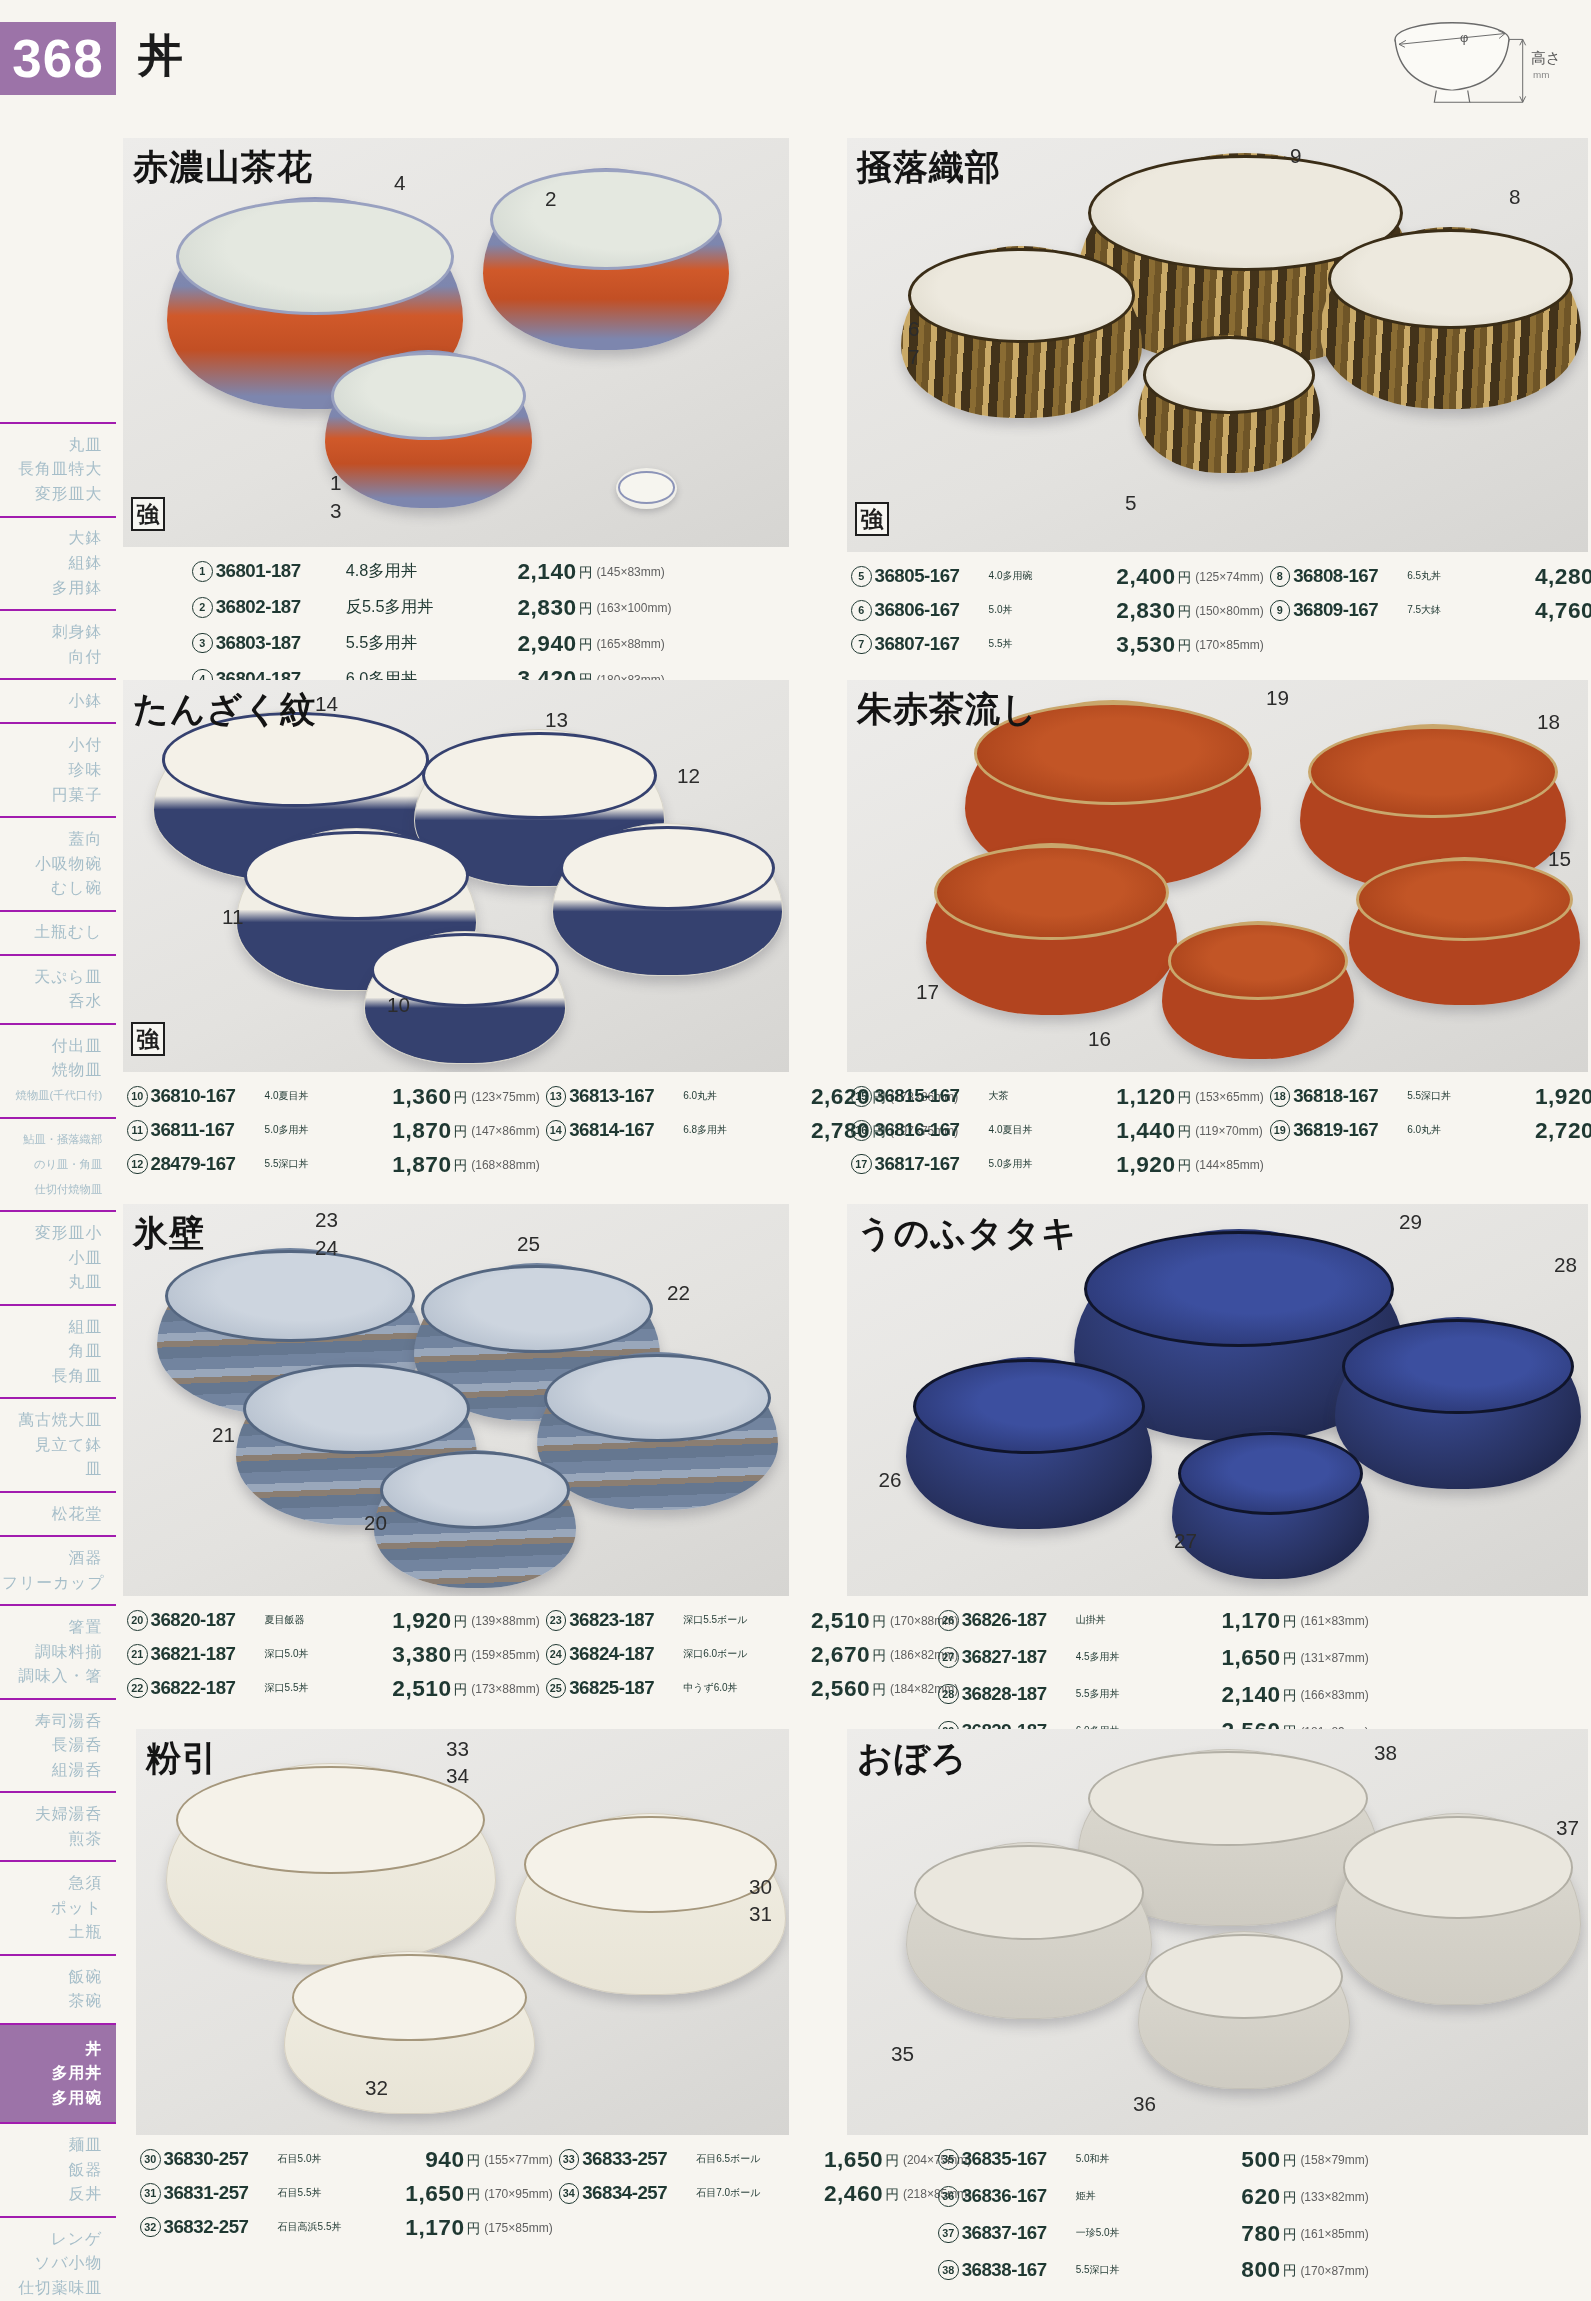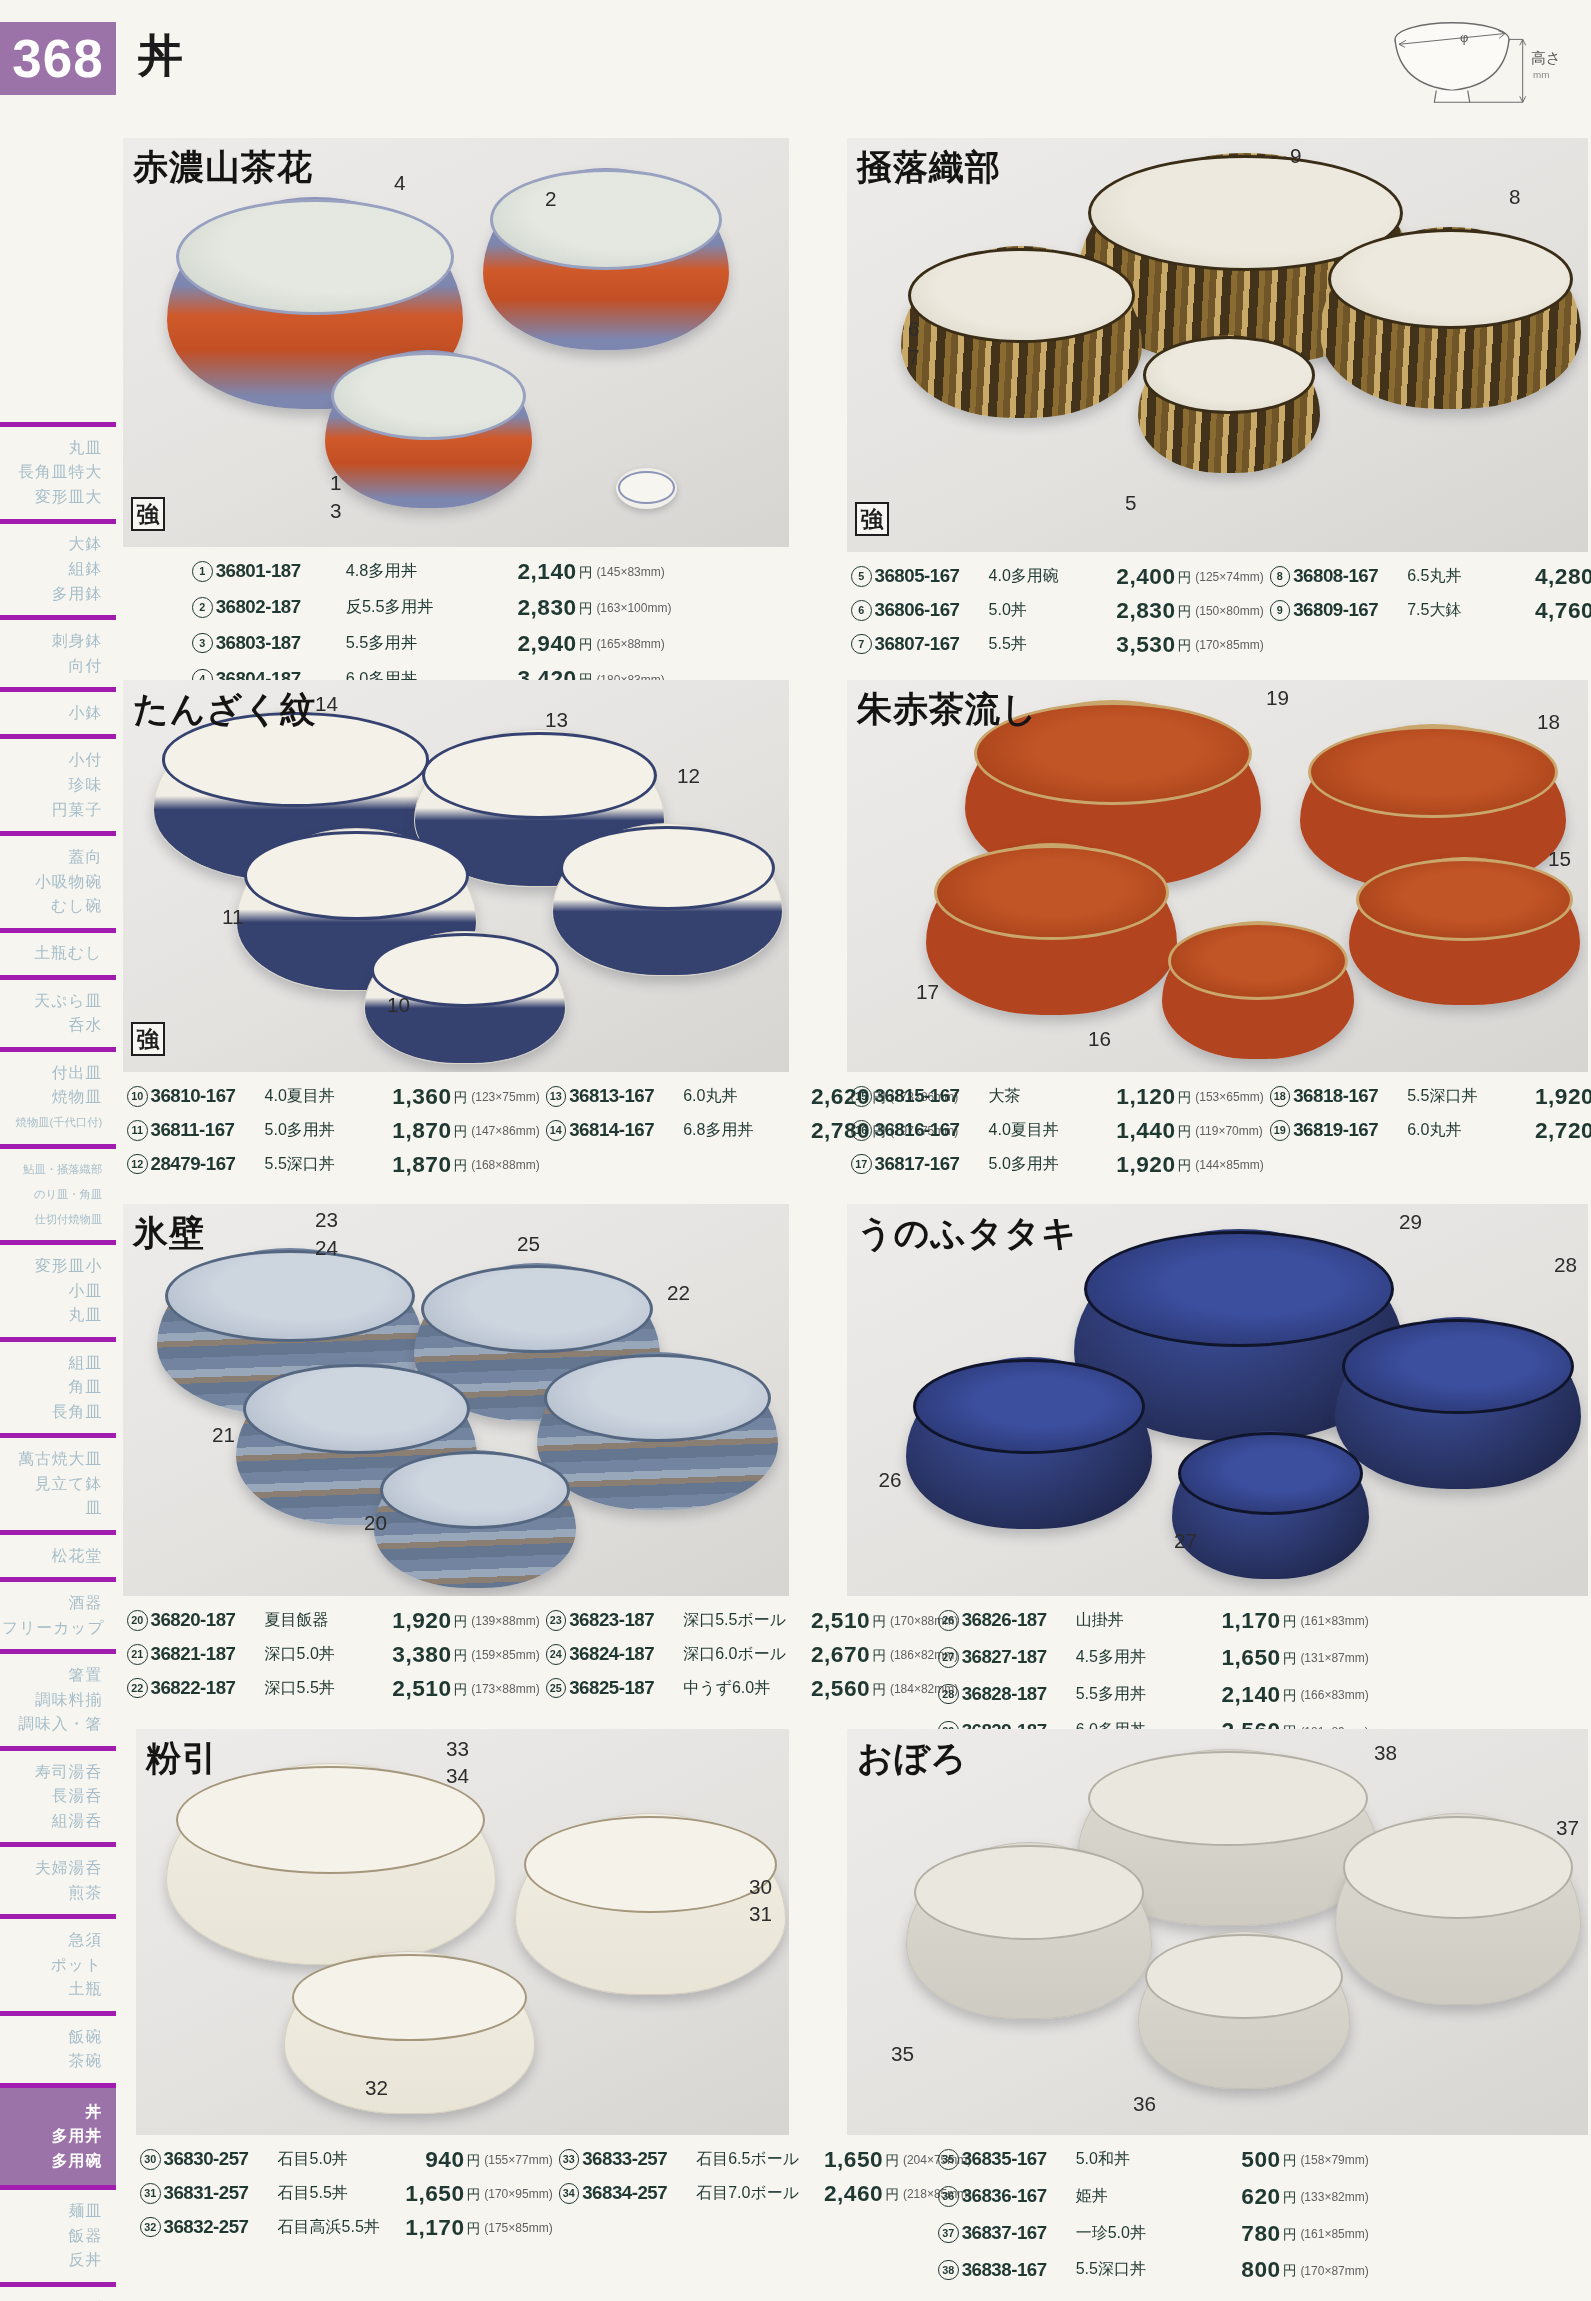--- a/index.html
+++ b/index.html
@@ -14,21 +14,21 @@
 
   
   .legend { position:absolute; left:1375px; top:7.9px; width:209px; height:108px; }
   .legend svg { position:absolute; left:0; top:0; }
   .legend-h { position:absolute; left:156px; top:41px; font-size:14.8px; color:#555; }
   .legend-mm { position:absolute; left:158px; top:61px; font-size:9.9px; color:#888; }
   .legend-phi { position:absolute; left:85px; top:21.7px; font-size:12.8px; color:#555; }
 
   
   .sidebar { position:absolute; left:0; top:422px; width:116px; }
-  .sgroup { border-top:5px solid #a21caf; padding:8.9px 13.8px 8.9px 2px; }
+  .sgroup { border-top:2px solid #a21caf; padding:8.9px 13.8px 8.9px 2px; }
   .sgroup:last-child { border-bottom:1px solid #c3d2d8; }
   .sitem { text-align:right; font-size:15.8px; line-height:24.6px; color:#a6bec9; letter-spacing:1px; white-space:nowrap; }
   .sitem.small { font-size:11.3px; letter-spacing:0; }
   .sgroup.hl { background:#9c73a8; padding:11.8px 13.8px 11.8px 2px; }
   .sgroup.hl .sitem { color:#fff; font-weight:700; }
   .accent-bg { background:#9c73a8; }
 
   
   .section { position:absolute; }
   .photo { position:relative; width:100%; background:linear-gradient(155deg,#edecea 0%,#e3e2df 55%,#d6d5d2 100%); overflow:hidden; }
@@ -59,21 +59,21 @@
   .b7::before { background:radial-gradient(ellipse at 55% 45%,#ecw 0,#eae7de 55%,#d9d6cd 100%); background:#eae7de; border:2px solid #b2afa5; }
 
   
   .tbl { display:flex; gap:5.9px; margin-top:10.8px; padding-left:3.9px; }
   .tbl.indent1 { padding-left:69px; }
   .tbl.indent2 { padding-left:91px; }
   .col { display:flex; flex-direction:column; gap:6.9px; }
   .row { display:flex; align-items:center; white-space:nowrap; }
   .circ { width:20.7px; height:20.7px; flex:none; border:1.5px solid #1f3832; border-radius:50%; display:inline-flex; align-items:center; justify-content:center; font-size:10.8px; font-weight:700; color:#1f3832; }
   .code { font-weight:700; font-size:18.7px; color:#1f3832; margin-left:3px; width:114px; letter-spacing:-0.5px; }
-  .pname { font-size:16px; color:#1f3832; width:106px; }
+  .pname { font-size:10px; color:#1f3832; width:106px; }
   .price { font-size:22.7px; font-weight:700; color:#1f3832; width:81px; text-align:right; letter-spacing:0.5px; }
   .yen { font-size:13.8px; color:#1f3832; margin:3px 3.9px 0 2px; }
   .size { font-size:12px; color:#606060; margin-top:2px; }
   .tbl.wide .pname { width:140px; font-size:16.3px; }
   .tbl.wide .code { width:130px; }
   .tbl.wide .price { width:91px; }
   .tbl.wide .col { gap:8.9px; }
   .tbl.indent2 .pname { width:118px; }
   .tbl.indent2 .price { width:87px; }
   .tbl.indent2 .col { gap:9.9px; }

